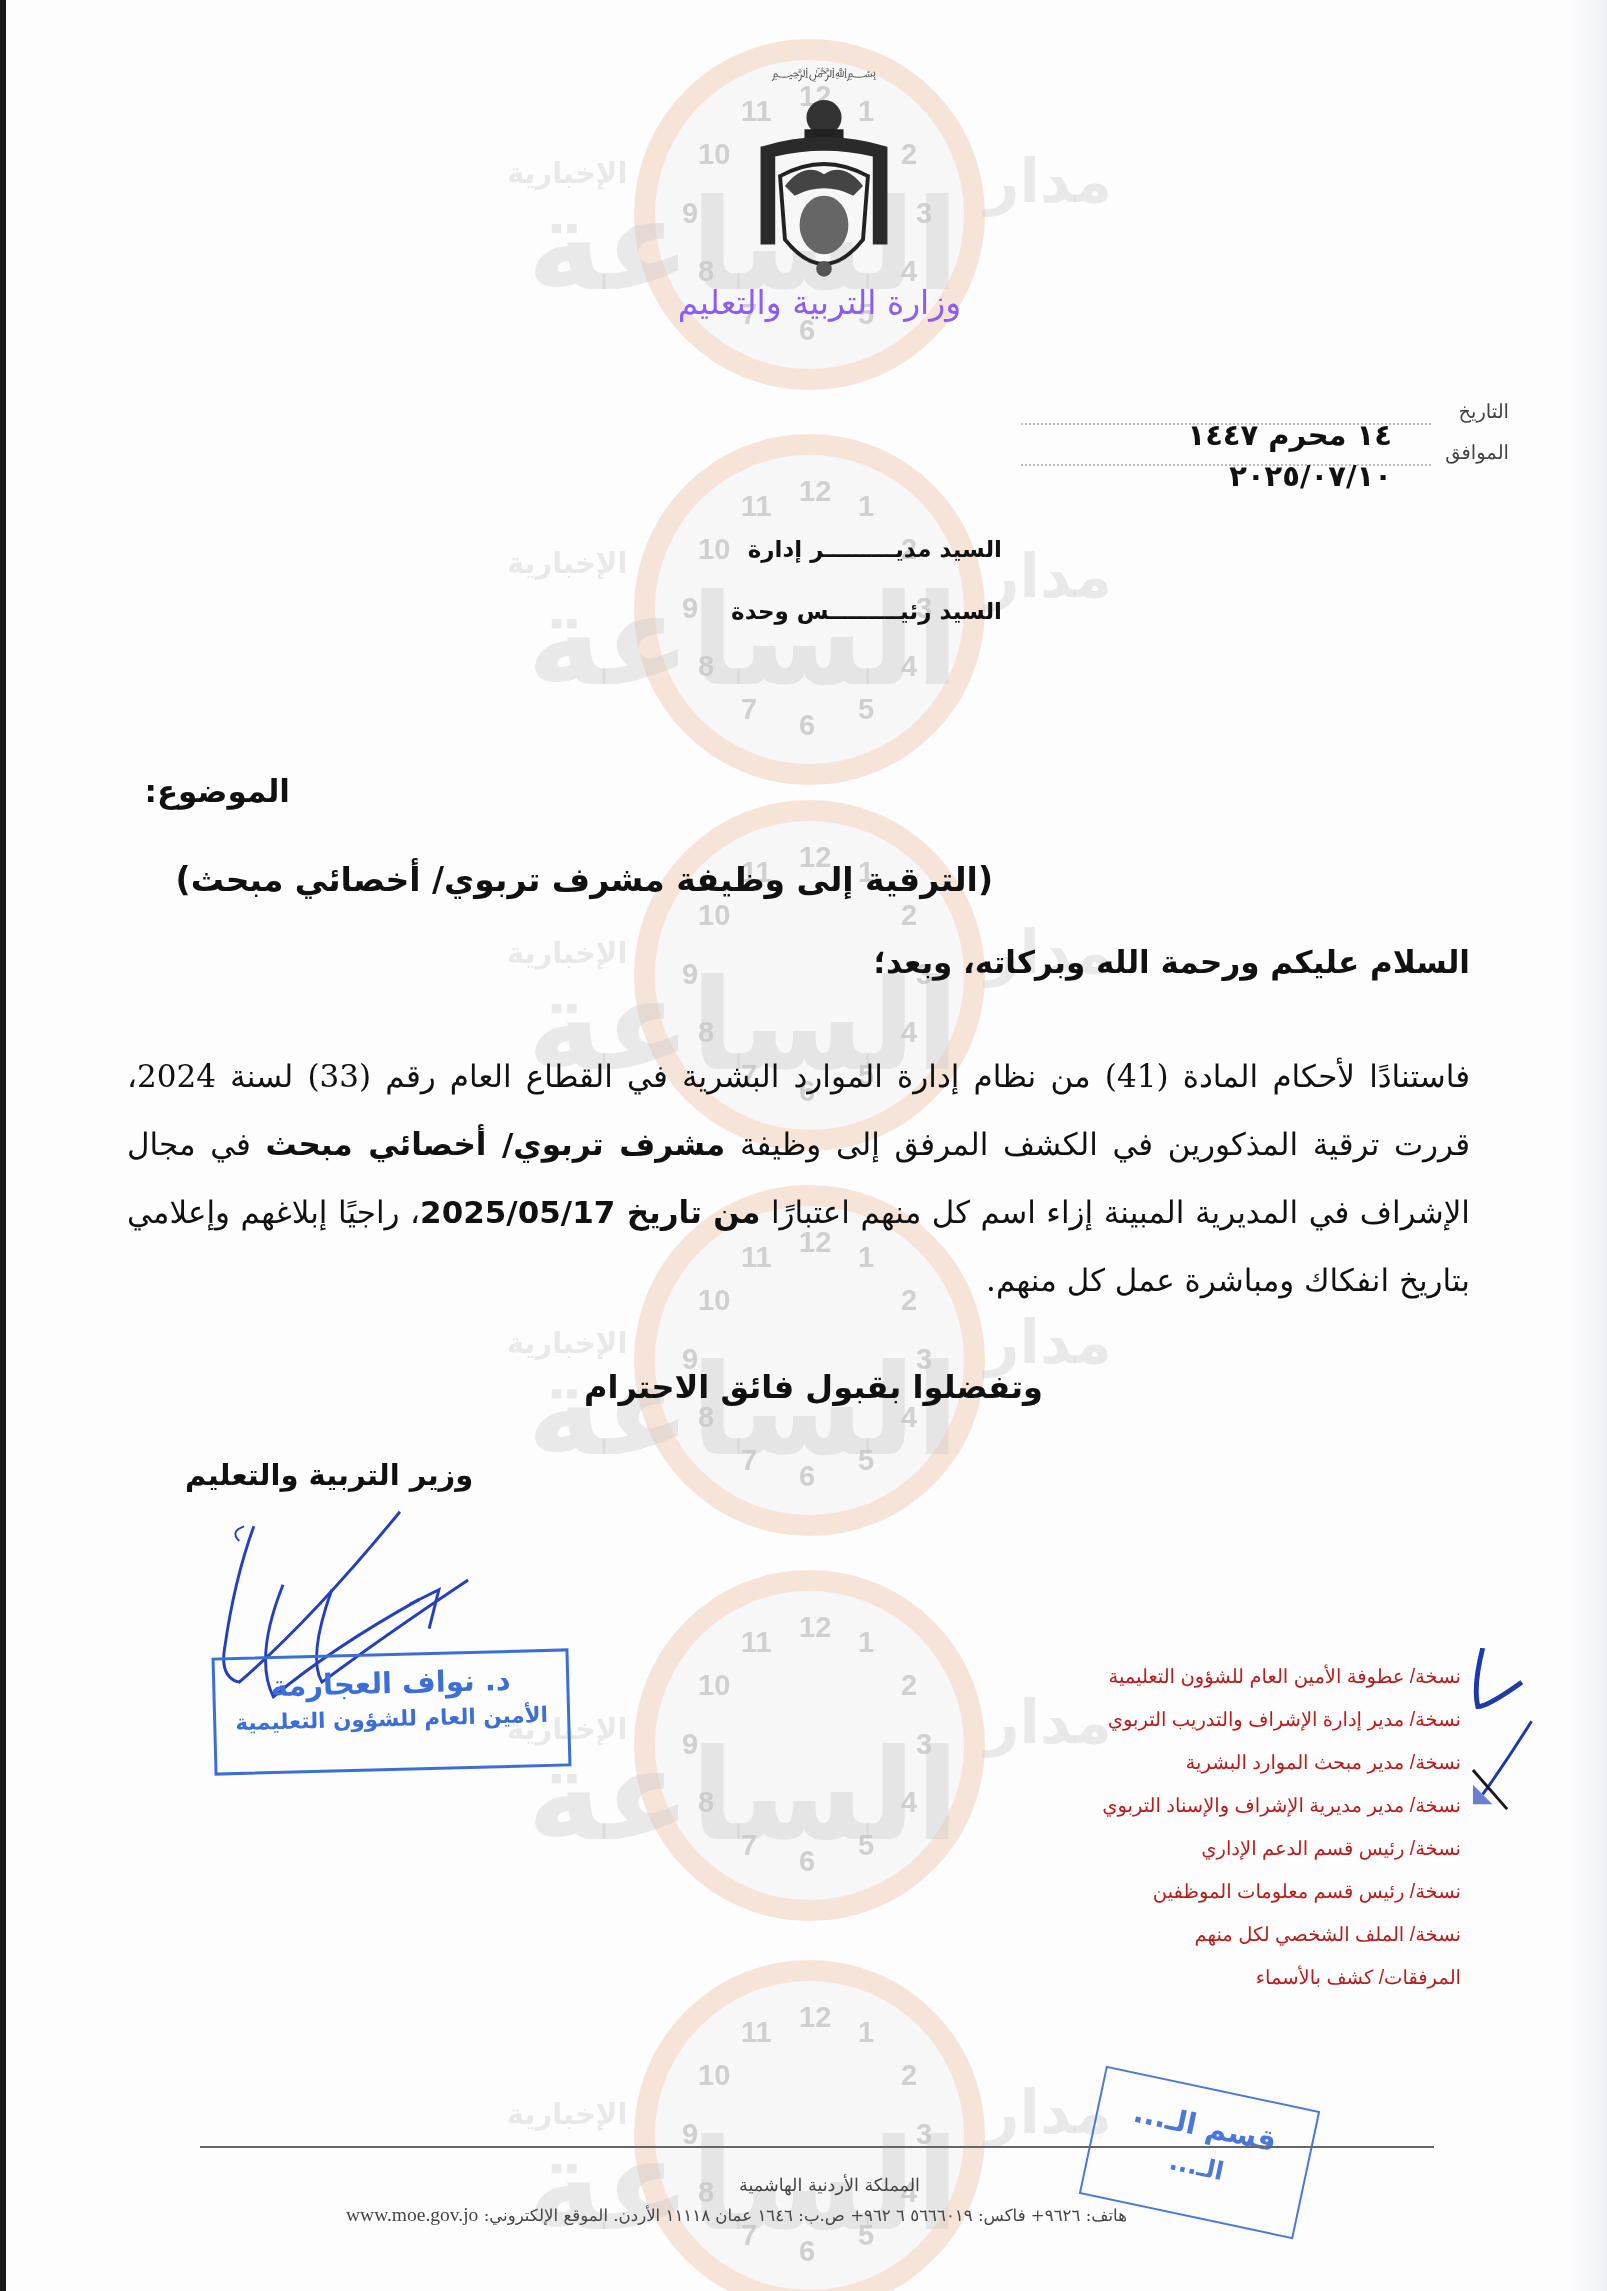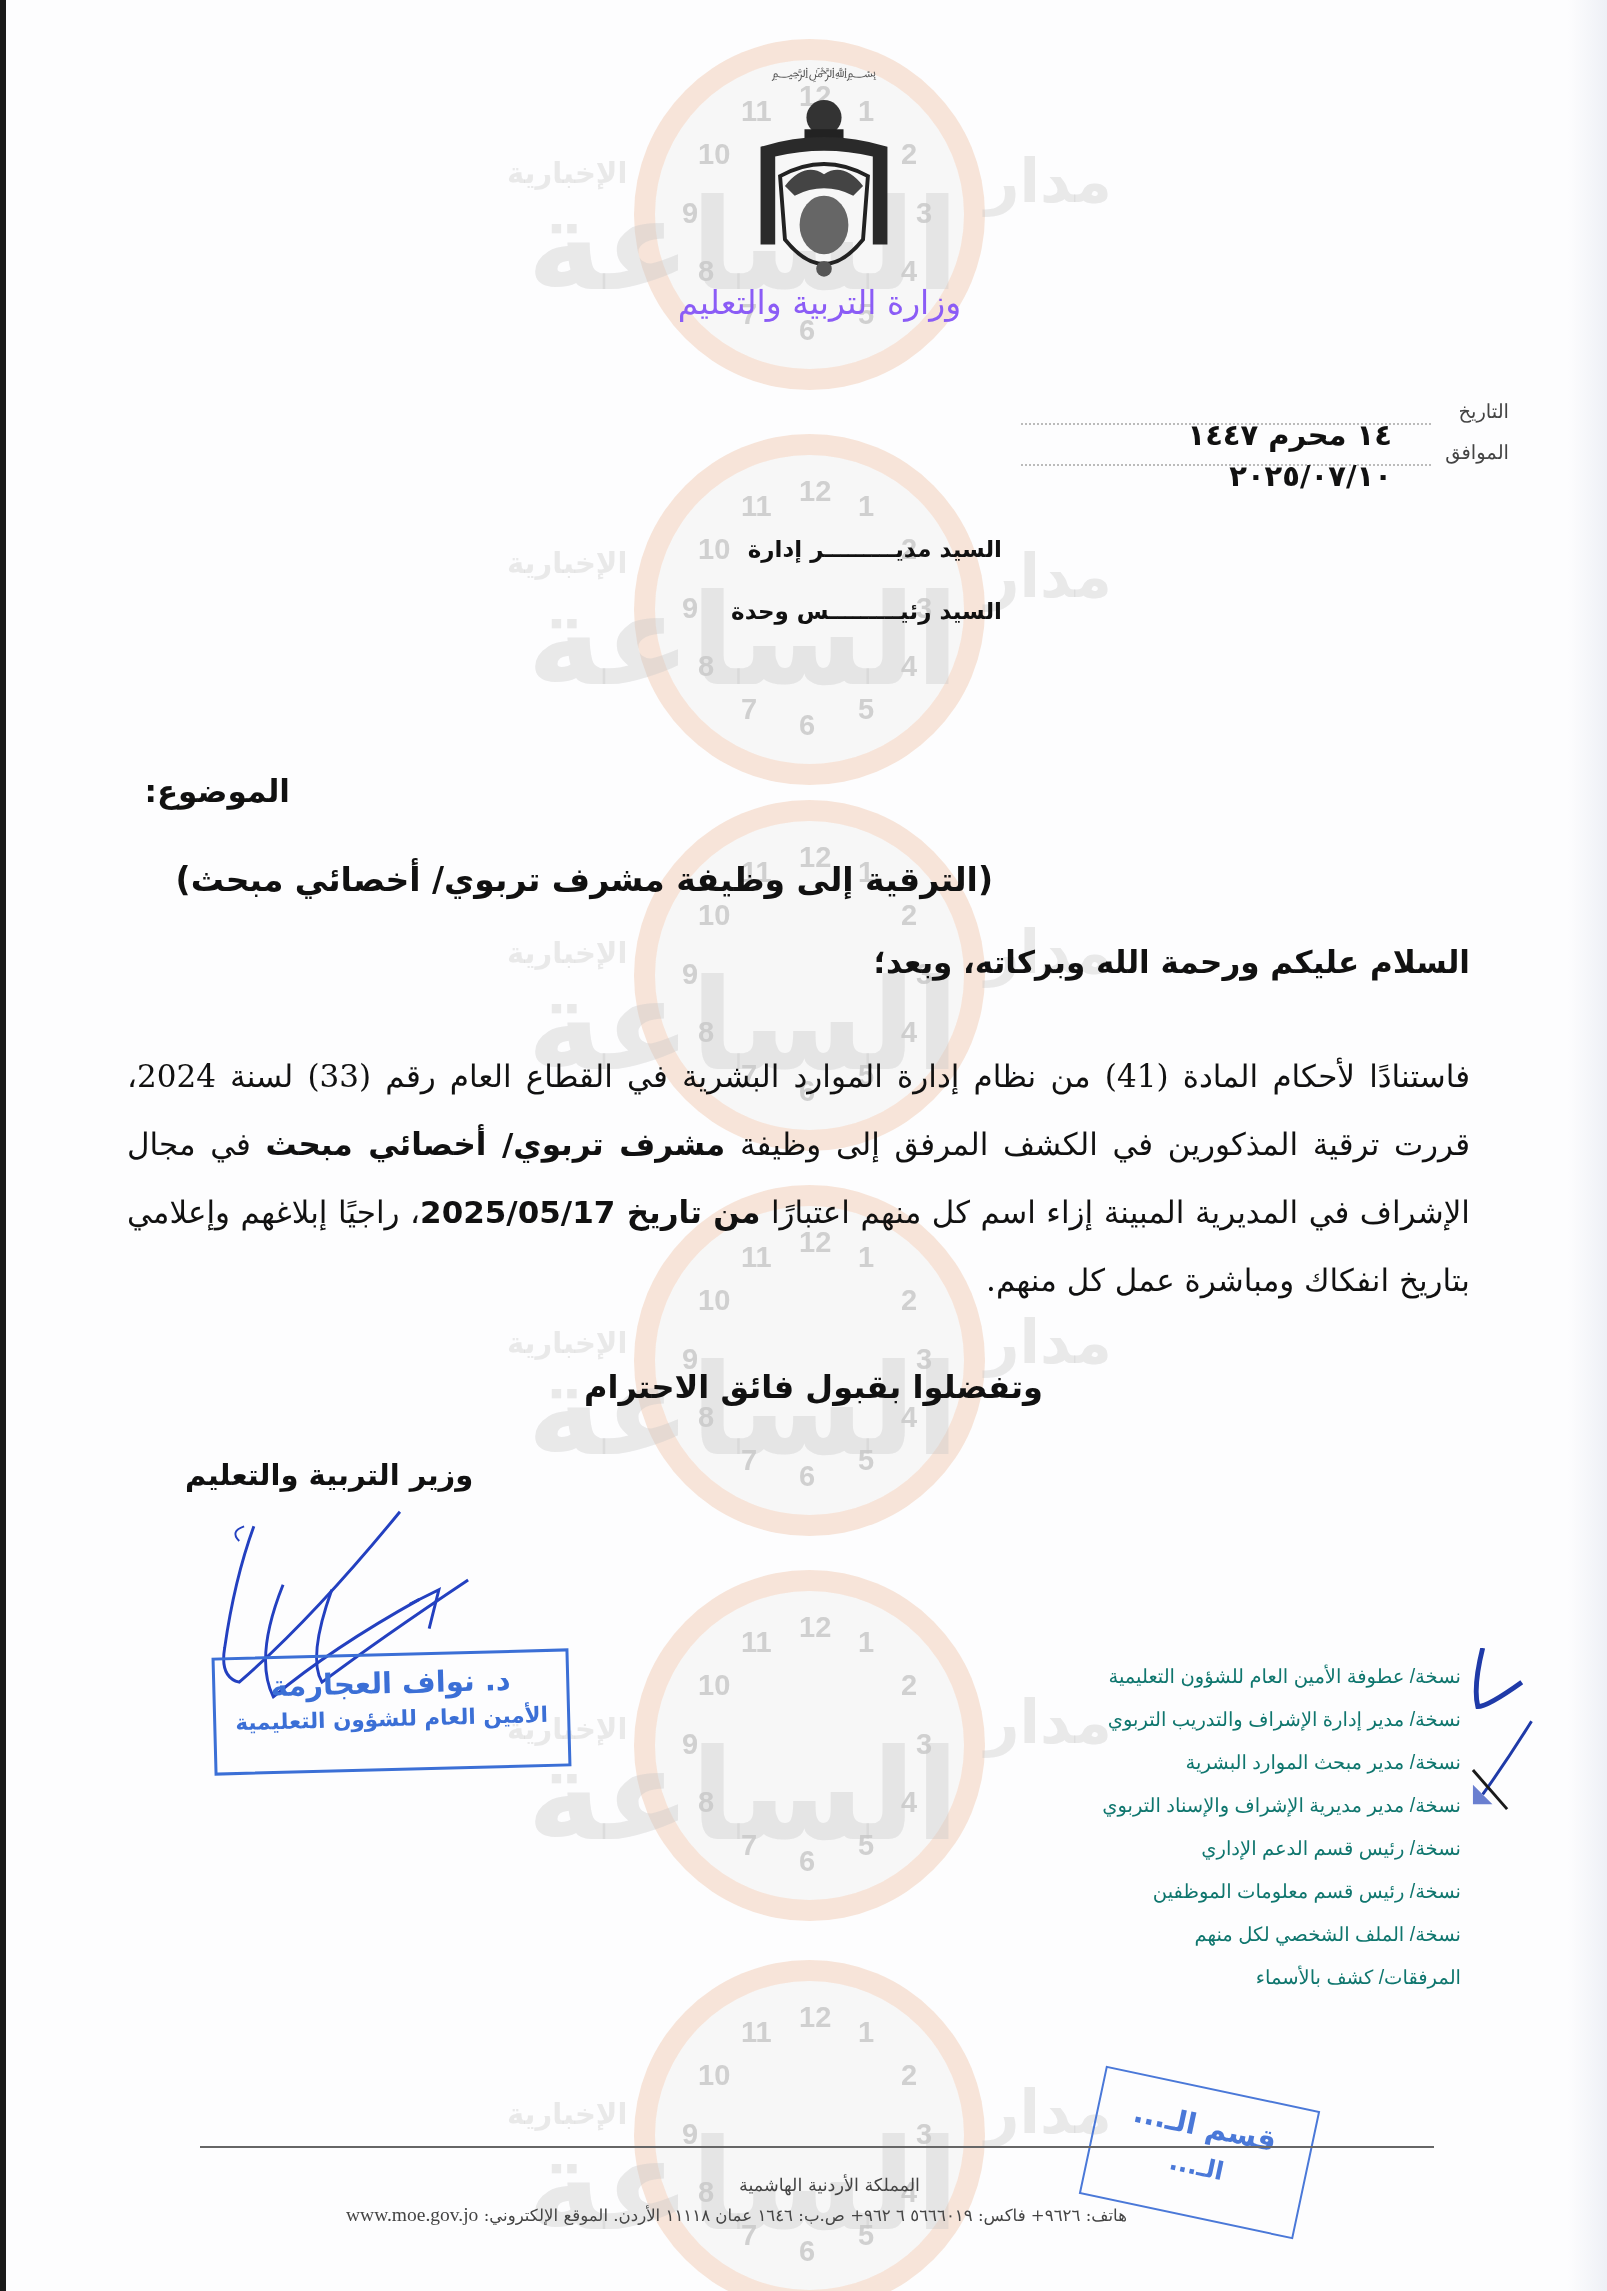--- a/index.html
+++ b/index.html
@@ -46,21 +46,21 @@
     .signer-title { position: absolute; left: 185px; top: 1458px; font-size: 29px; font-weight: bold; direction: rtl; white-space: nowrap; }
 
     .signature { position: absolute; left: 195px; top: 1502px; width: 293px; height: 224px; }
     .stamp { position: absolute; left: 213px; top: 1653px; width: 351px; height: 112px;
       border: 3.9px solid #3b6fd6; transform: rotate(-1.5deg); color: #3b6fd6; direction: rtl; text-align: center;
       font-family: "DejaVu Sans", sans-serif; }
     .stamp-line1 { font-size: 29px; font-weight: bold; margin-top: 9.8px; }
     .stamp-line2 { font-size: 21.5px; font-weight: bold; margin-top: 5.9px; }
 
     .cc-list { position: absolute; right: 146px; top: 1665px; direction: rtl; }
-    .cc-item { font-family: "Liberation Sans", sans-serif; font-size: 19.5px; color: #0f766e; height: 43px; white-space: nowrap; }
+    .cc-item { font-family: "Liberation Sans", sans-serif; font-size: 19.5px; color: #b91c1c; height: 43px; white-space: nowrap; }
     .checkmarks { position: absolute; left: 1463px; top: 1648px; width: 98px; height: 166px; }
 
     .footer-line { position: absolute; left: 200px; top: 2146px; width: 1234px; border-top: 2px solid #666; }
     .footer-country { position: absolute; left: 683px; width: 293px; top: 2175px; text-align: center; font-family: "DejaVu Serif", serif; font-size: 17.6px; color: #444; direction: rtl; }
     .footer-contact { position: absolute; left: 346px; top: 2204px; font-family: "DejaVu Serif", serif; font-size: 16.6px; color: #444; white-space: nowrap; }
     .footer-web { font-family: "Liberation Serif", serif; font-size: 19.5px; }
 
     .stamp2 { position: absolute; left: 1090px; top: 2087px; width: 215px; height: 127px;
       border: 2.9px solid #4a78d8; transform: rotate(12deg); color: #4a78d8; direction: rtl; text-align: center;
       font-weight: bold; font-family: "DejaVu Sans", sans-serif; }

